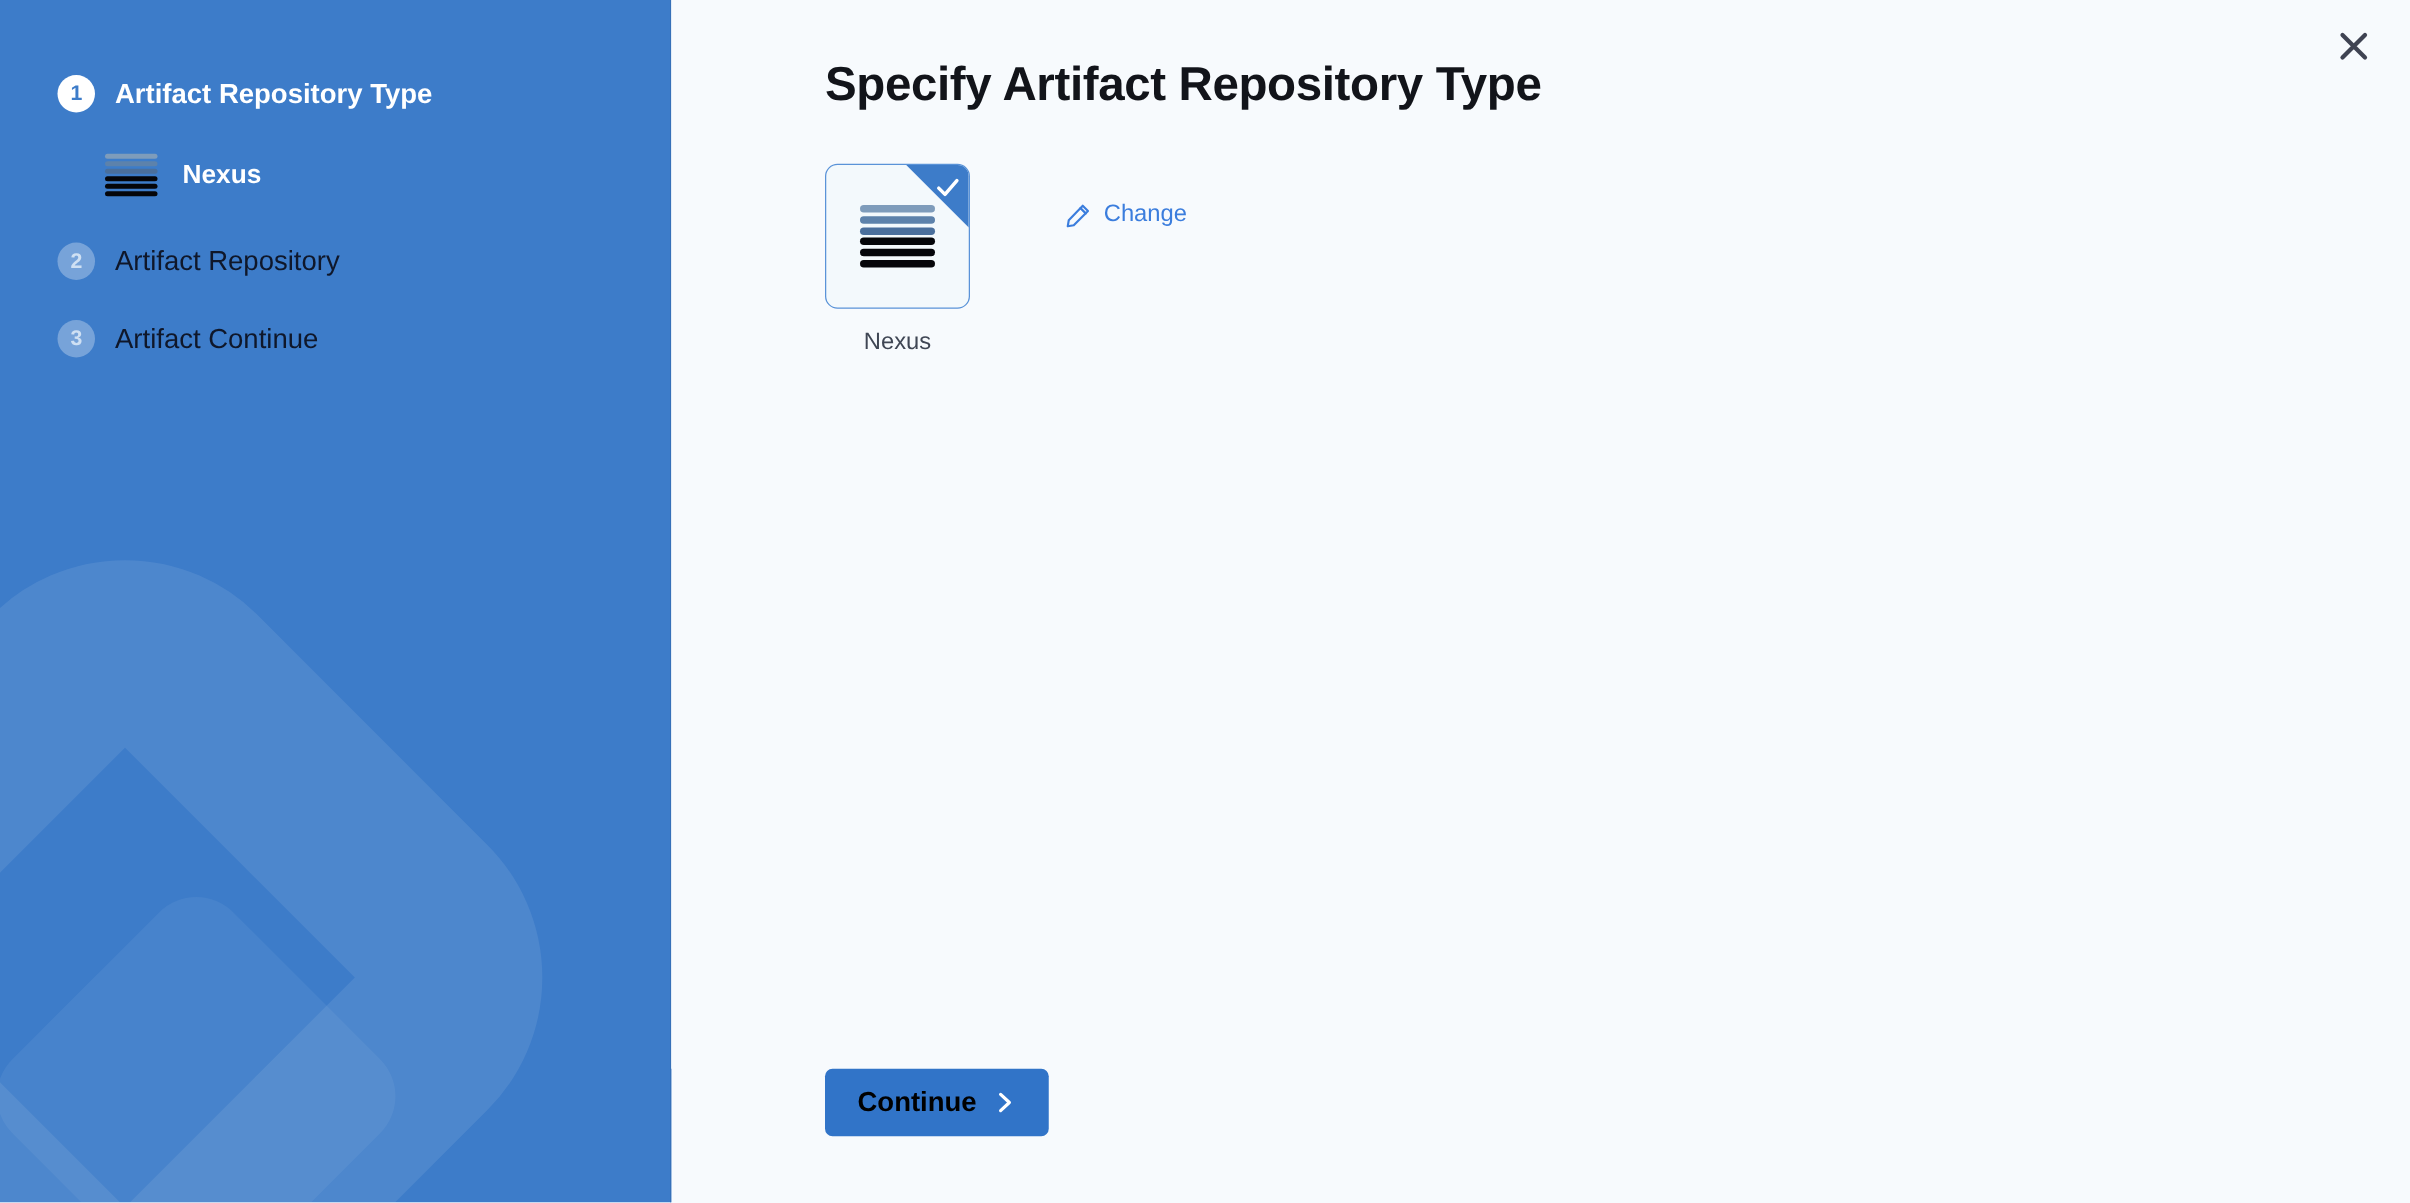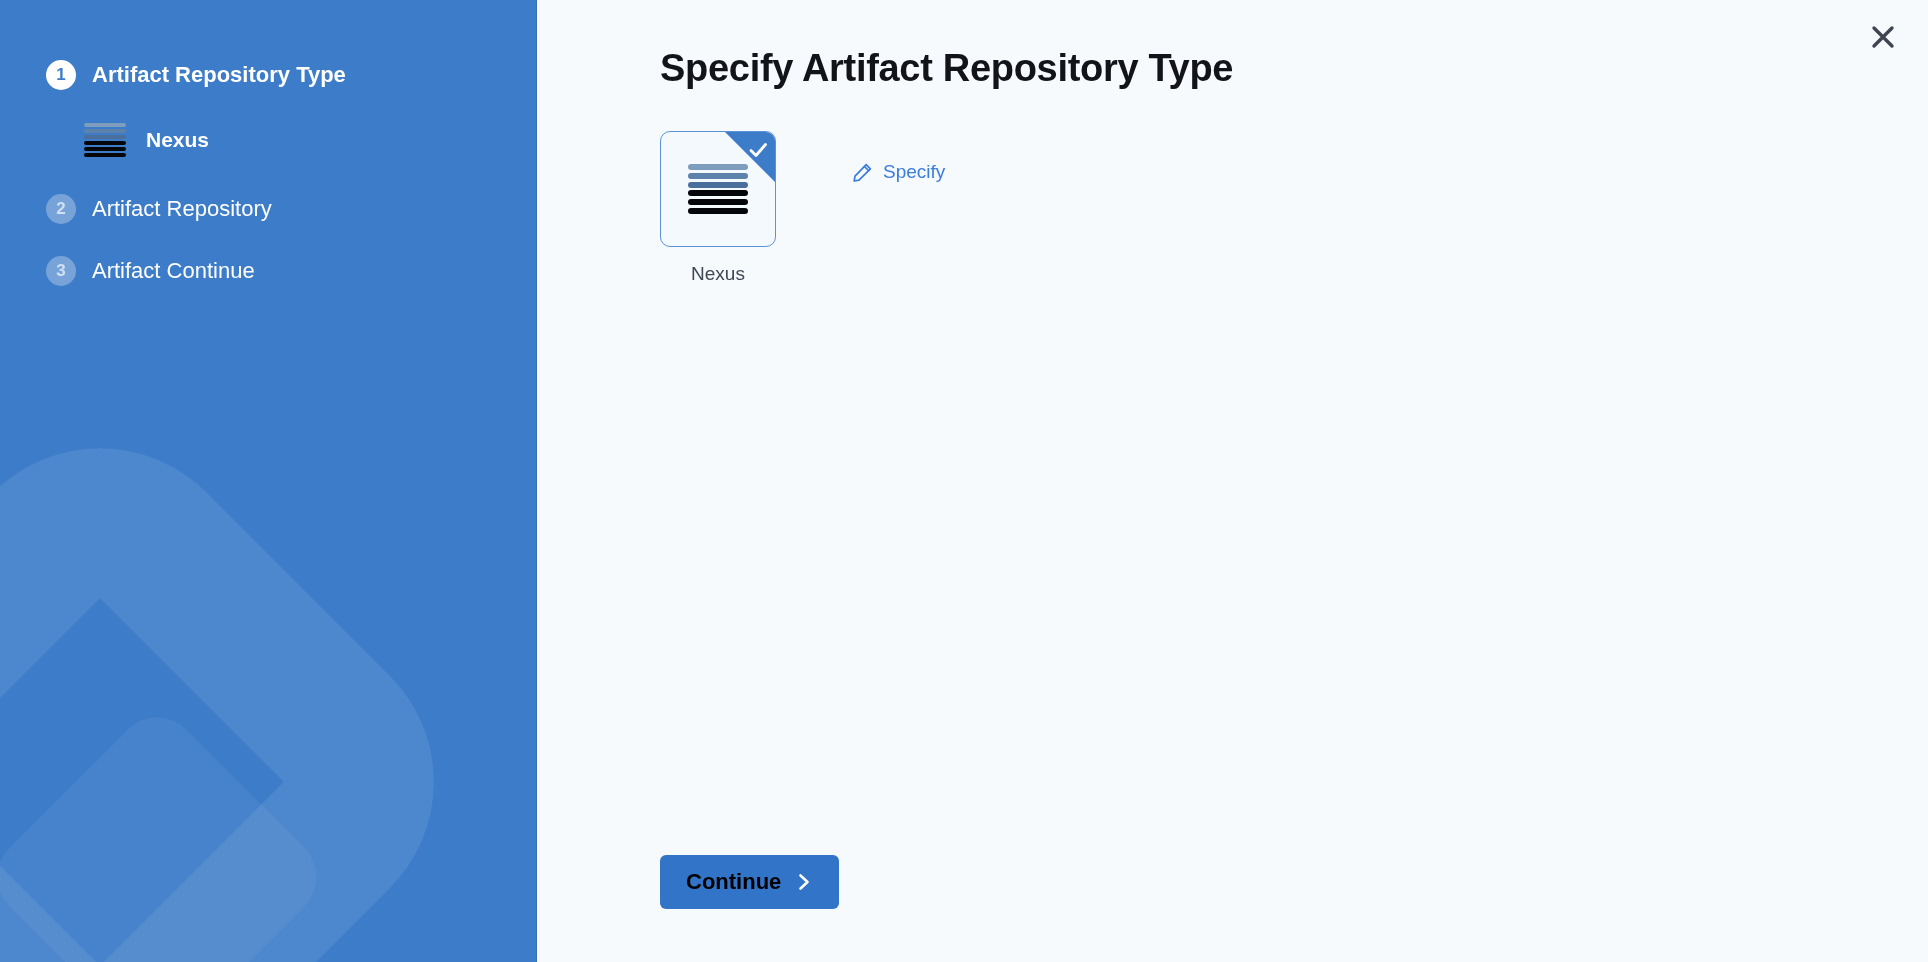--- a/index.html
+++ b/index.html
@@ -91,21 +91,21 @@
   }
   .step-badge.active { background: #ffffff; color: #3d7cc9; }
   .step-badge.idle   { background: rgba(255,255,255,0.30); color: #cfe0f3; }
 
   .step-label {
     font-size: 22px;
     color: #ffffff;
     white-space: nowrap;
   }
   .step-label.active { font-weight: 700; }
-  .step-label.idle   { font-weight: 400; color: #ffffff; }
+  .step-label.idle   { font-weight: 400; color: #0f172a; }
 
   
   .sub-row {
     display: flex;
     align-items: center;
     padding-left: 84px;
     height: 52px;
     margin-top: 16px;
     margin-bottom: 20px;
     cursor: pointer;
@@ -330,21 +330,21 @@
       <div class="choice-caption">Nexus</div>
     </div>
 
     <div class="change-link">
       <span>
         <svg width="21" height="21" viewBox="0 0 21 21" aria-hidden="true">
           <path d="M14.2 2.6 L18.4 6.8 L7.0 18.2 L2.2 19.0 L3.0 14.2 Z" fill="none" stroke="#3b7ddd" stroke-width="1.7" stroke-linejoin="round" stroke-linecap="round"></path>
           <path d="M12.4 4.5 L16.6 8.7" fill="none" stroke="#3b7ddd" stroke-width="1.7" stroke-linecap="round"></path>
         </svg>
       </span>
-      <span>Specify</span>
+      <span>Change</span>
     </div>
 
   </div>
 
   <button class="continue-btn">
     <span>Continue</span>
     <span>
       <svg width="18" height="18" viewBox="0 0 18 18" aria-hidden="true">
         <path d="M5.5 2.5 L12.5 9 L5.5 15.5" fill="none" stroke="#ffffff" stroke-width="2.6" stroke-linecap="round" stroke-linejoin="round"></path>
       </svg>

